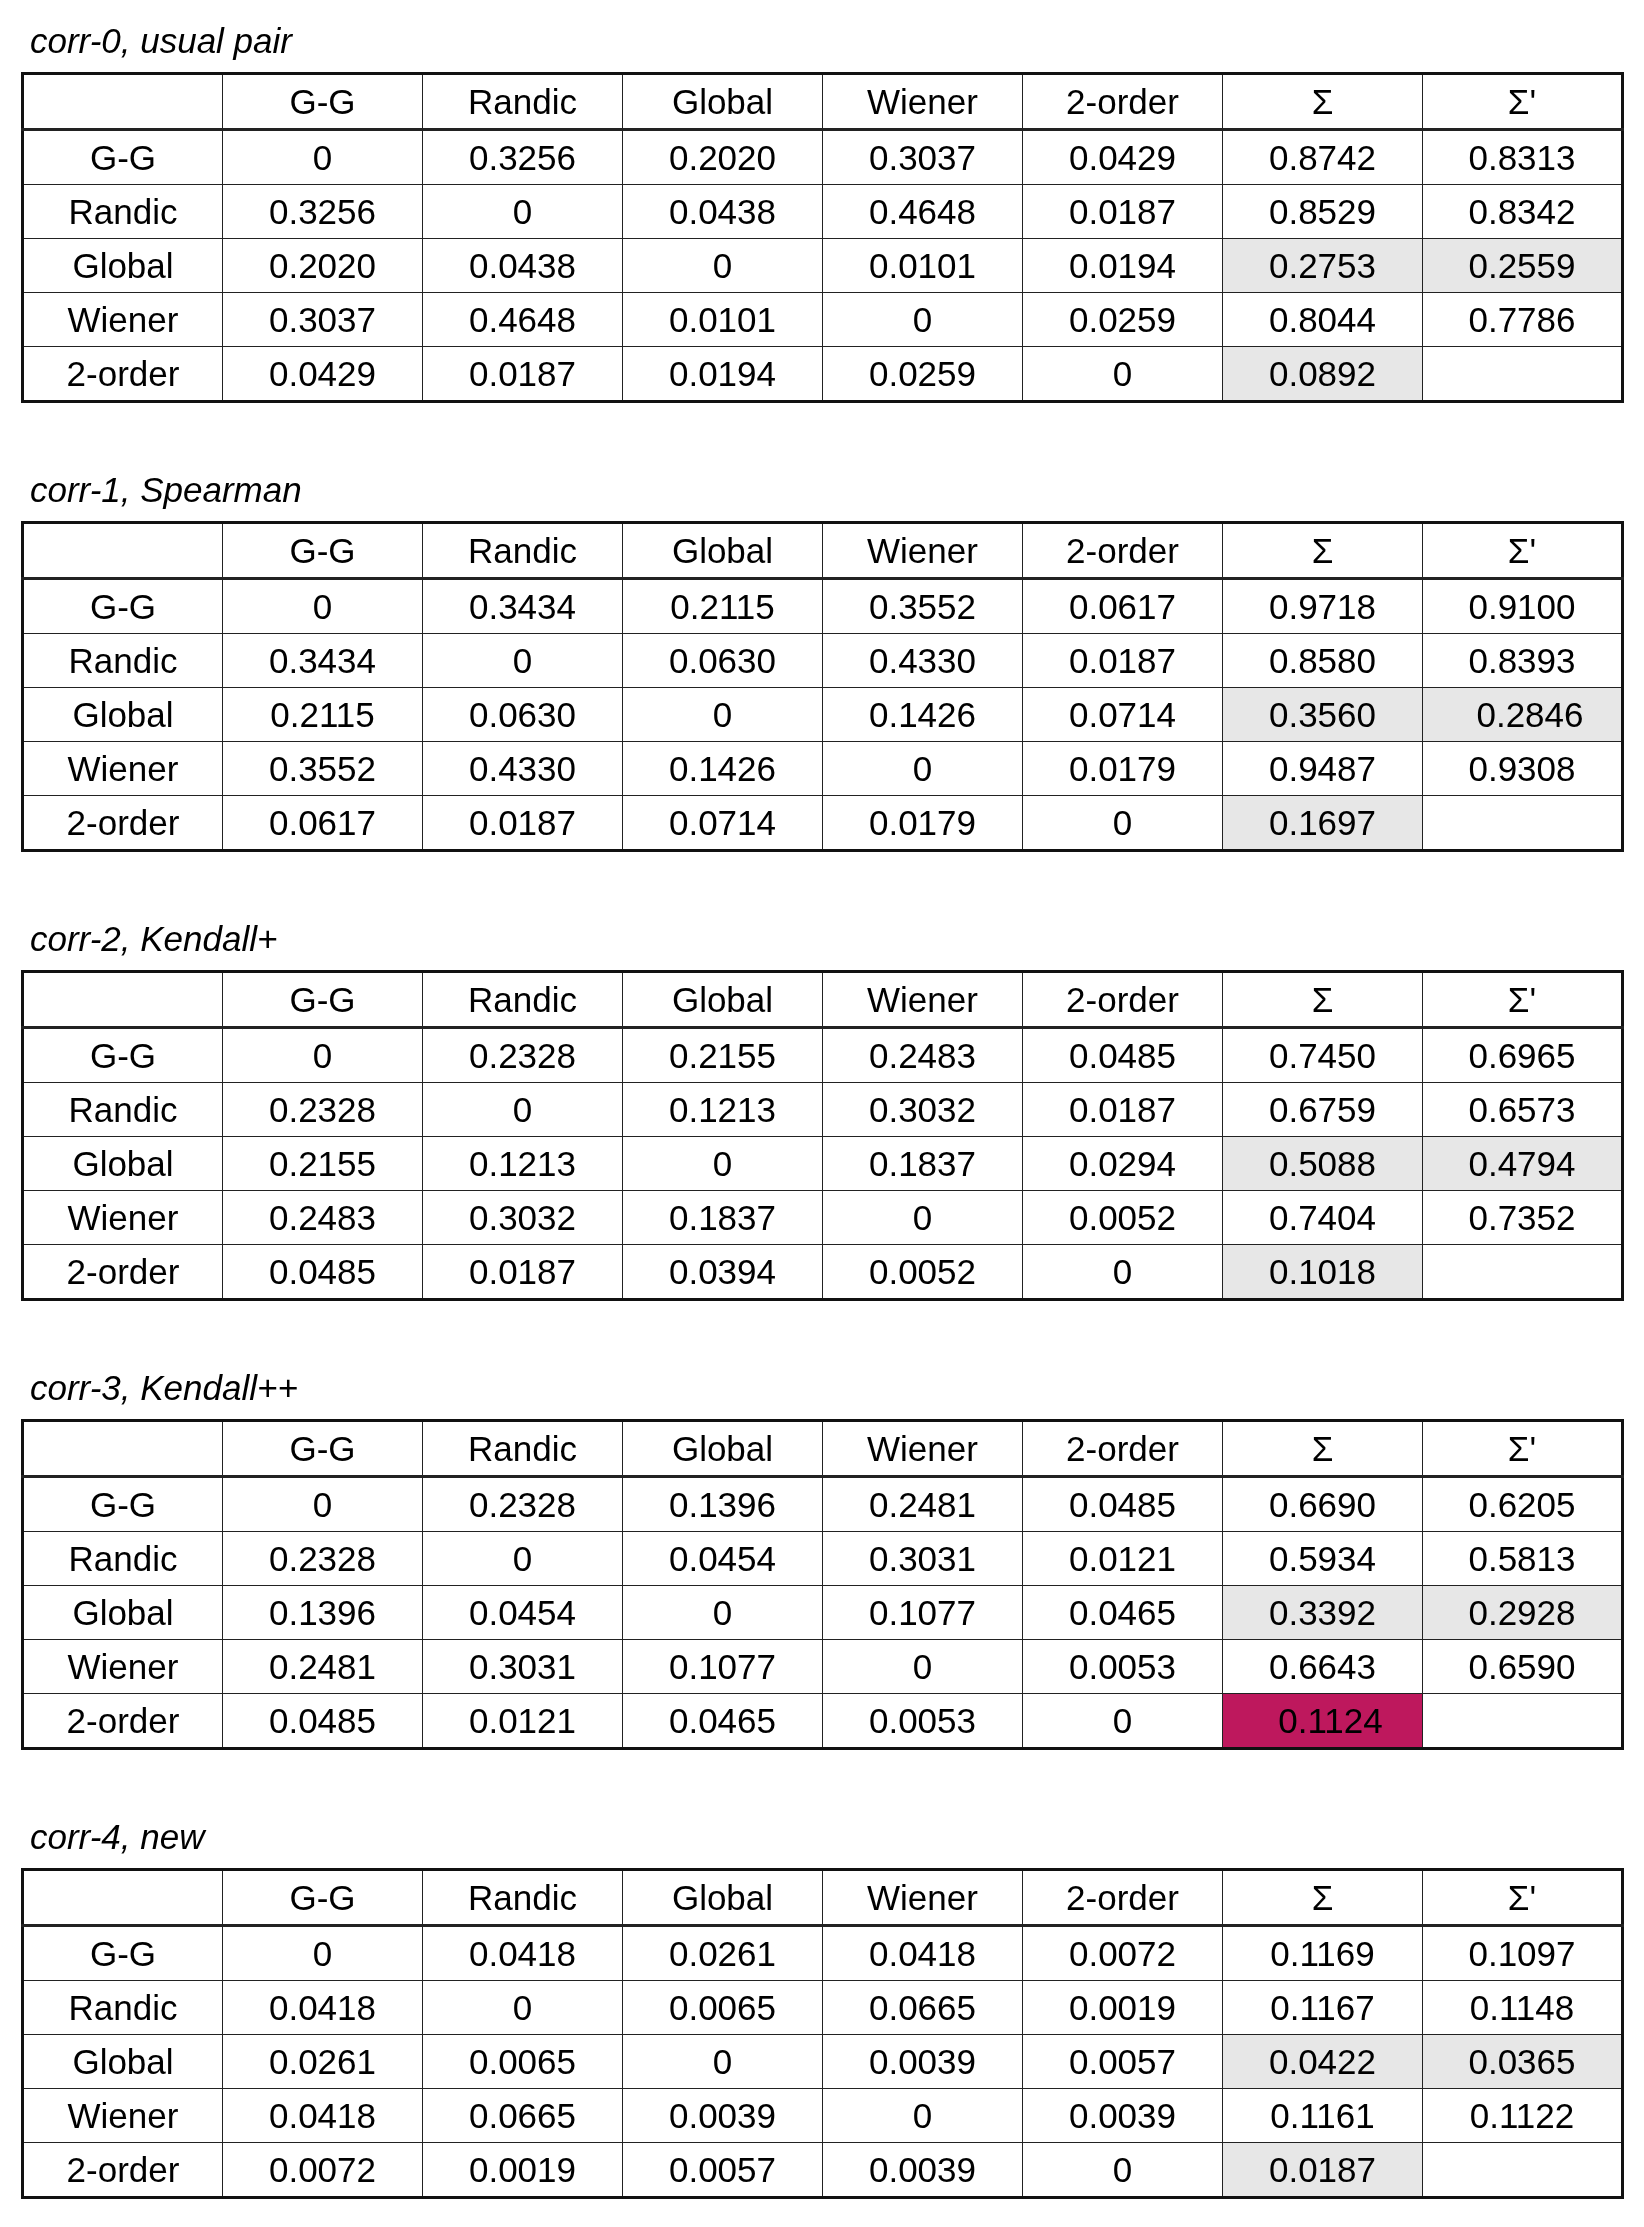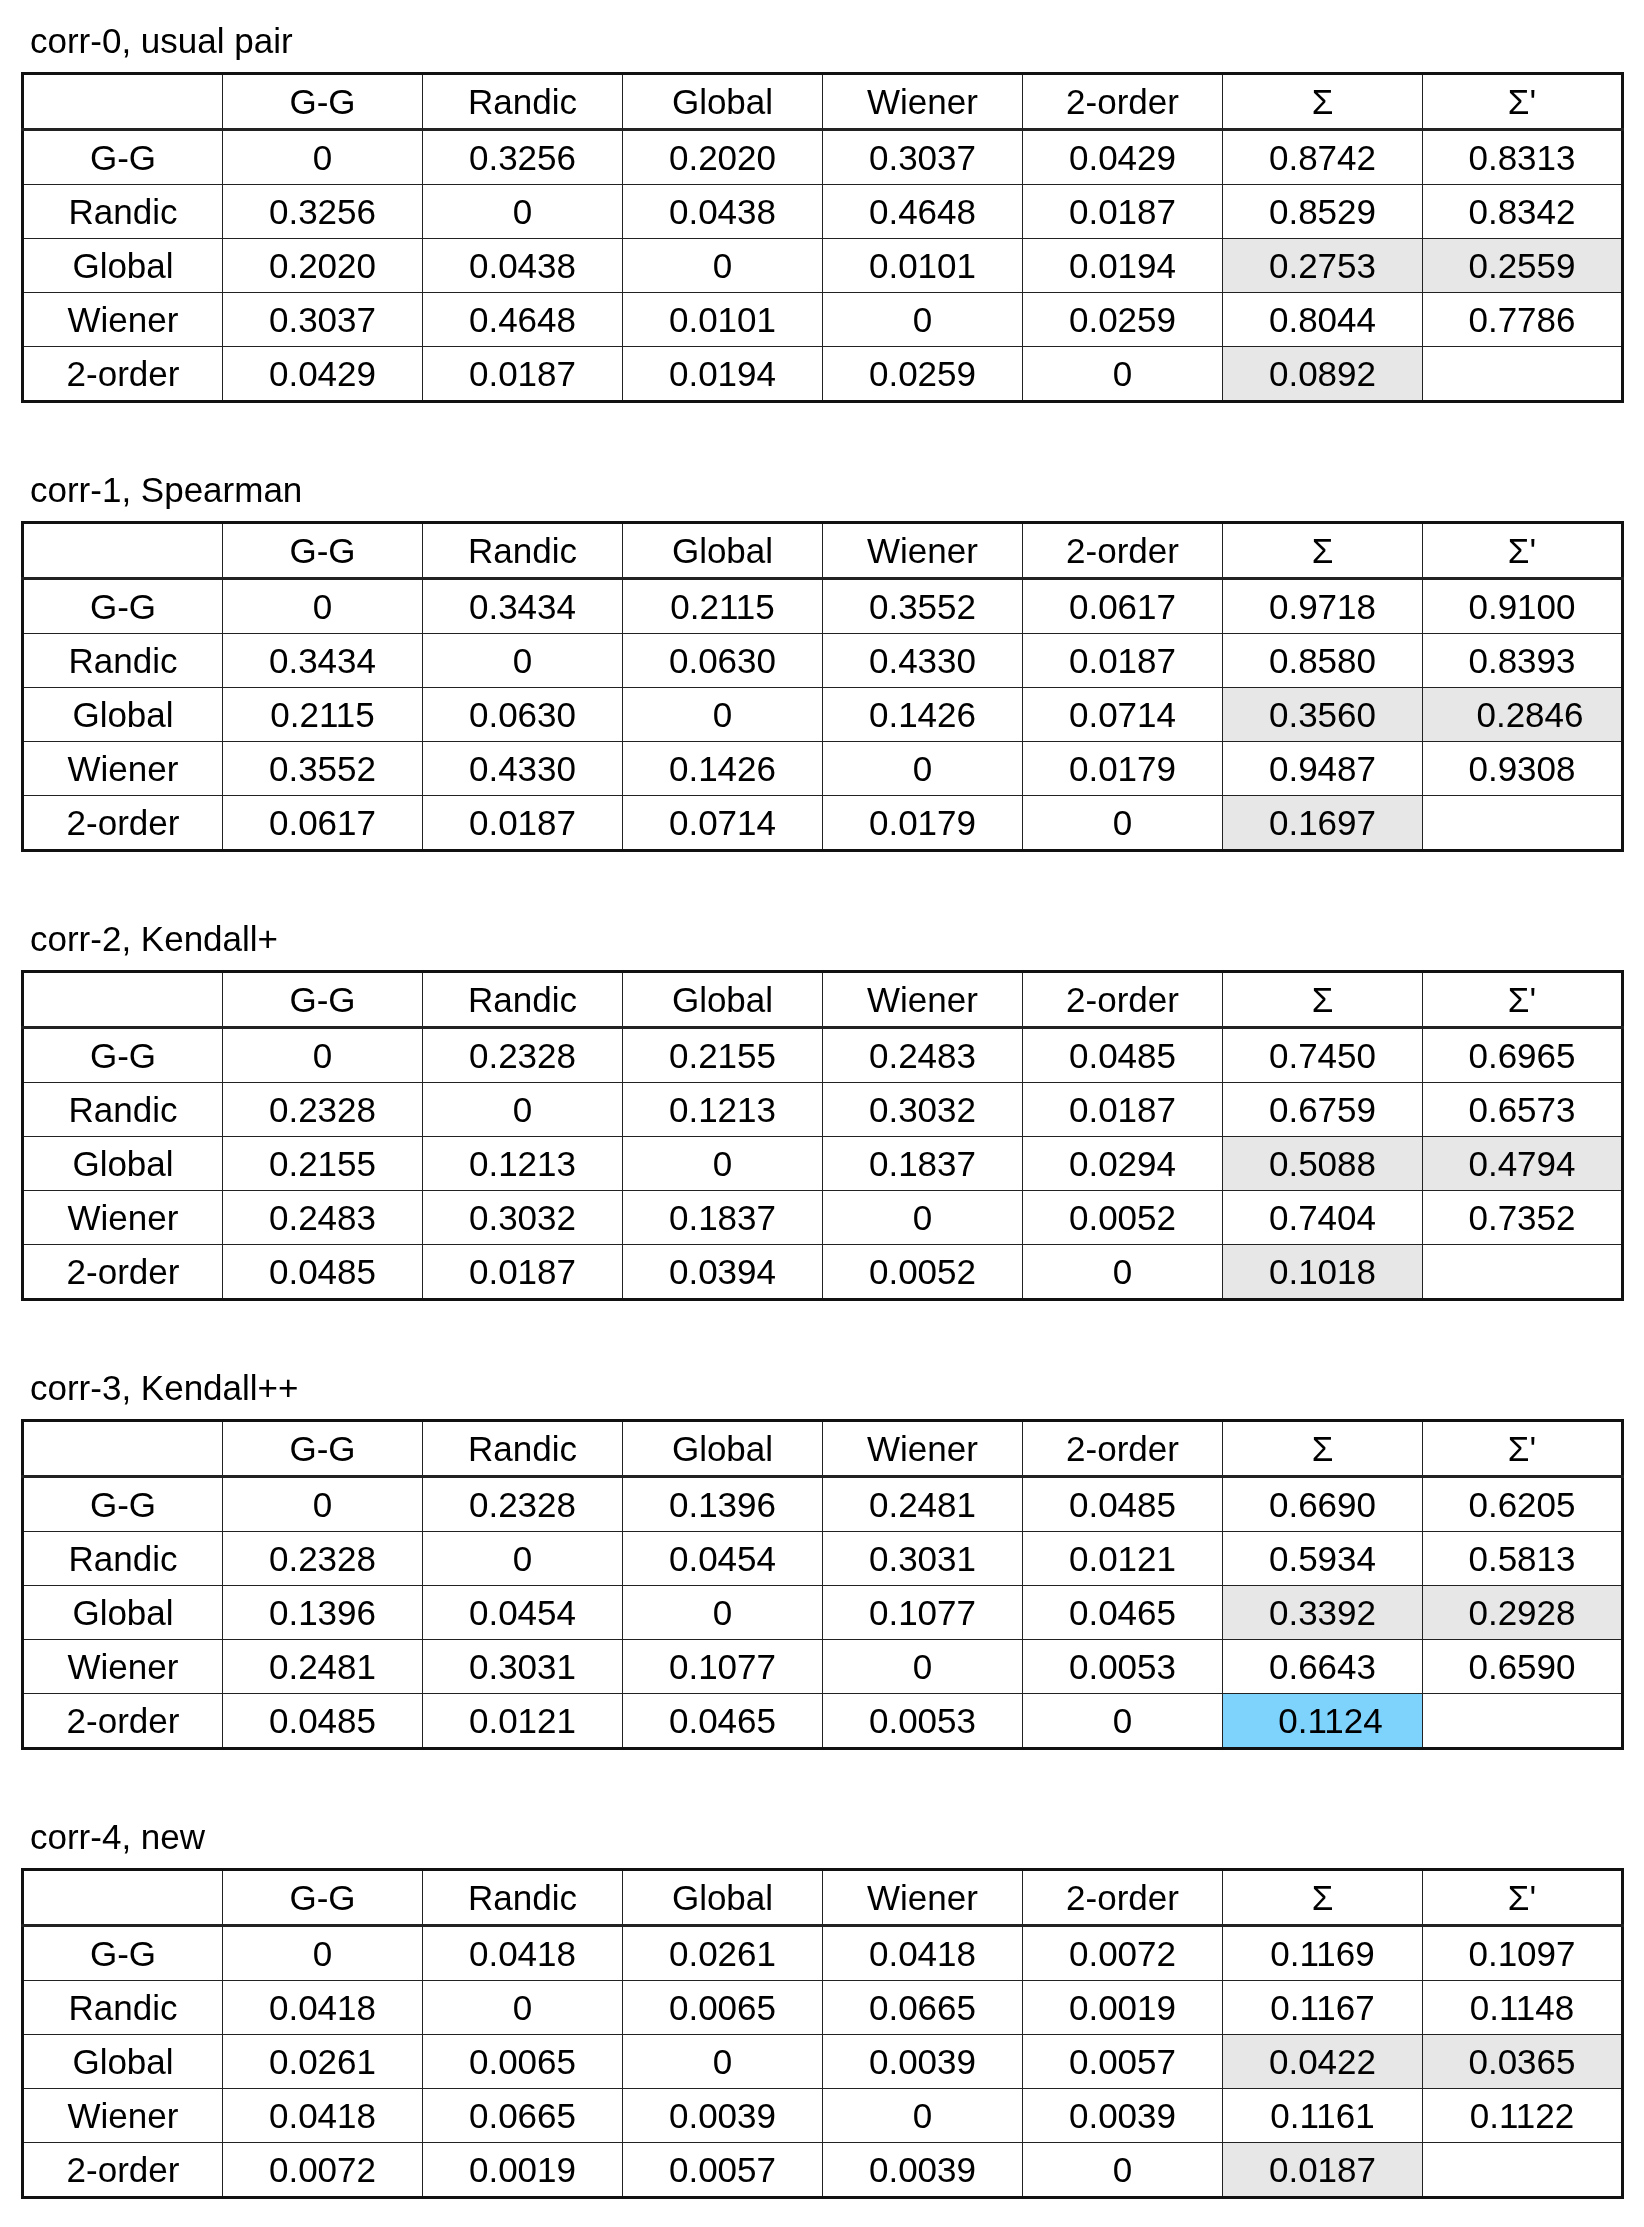--- a/index.html
+++ b/index.html
@@ -17,20 +17,21 @@
     width: 1602px;
   }
   .section-title {
     position: absolute;
     left: 9px;
     top: 0;
     height: 49px;
     line-height: 49px;
     font-size: 35px;
     white-space: nowrap;
+    font-style: italic;
   }
   table.corr {
     position: absolute;
     left: 0;
     top: 56px;
     width: 1602px;
     border-collapse: collapse;
     table-layout: fixed;
     border: 3.2px solid #111;
   }
@@ -355,21 +356,21 @@
             <td>0.6643</td>
             <td>0.6590</td>
           </tr>
           <tr>
             <td>2-order</td>
             <td>0.0485</td>
             <td>0.0121</td>
             <td>0.0465</td>
             <td>0.0053</td>
             <td>0</td>
-            <td class="hl" style="background: #7dd3fc; padding-left: 16px;">0.1124</td>
+            <td class="hl" style="background: #be185d; padding-left: 16px;">0.1124</td>
             <td></td>
           </tr>
         </tbody>
       </table>
     </div>
     <div class="section" style="top: 1812px;">
       <div class="section-title">corr-4, new</div>
       <table class="corr">
         <colgroup>
           <col class="c">

